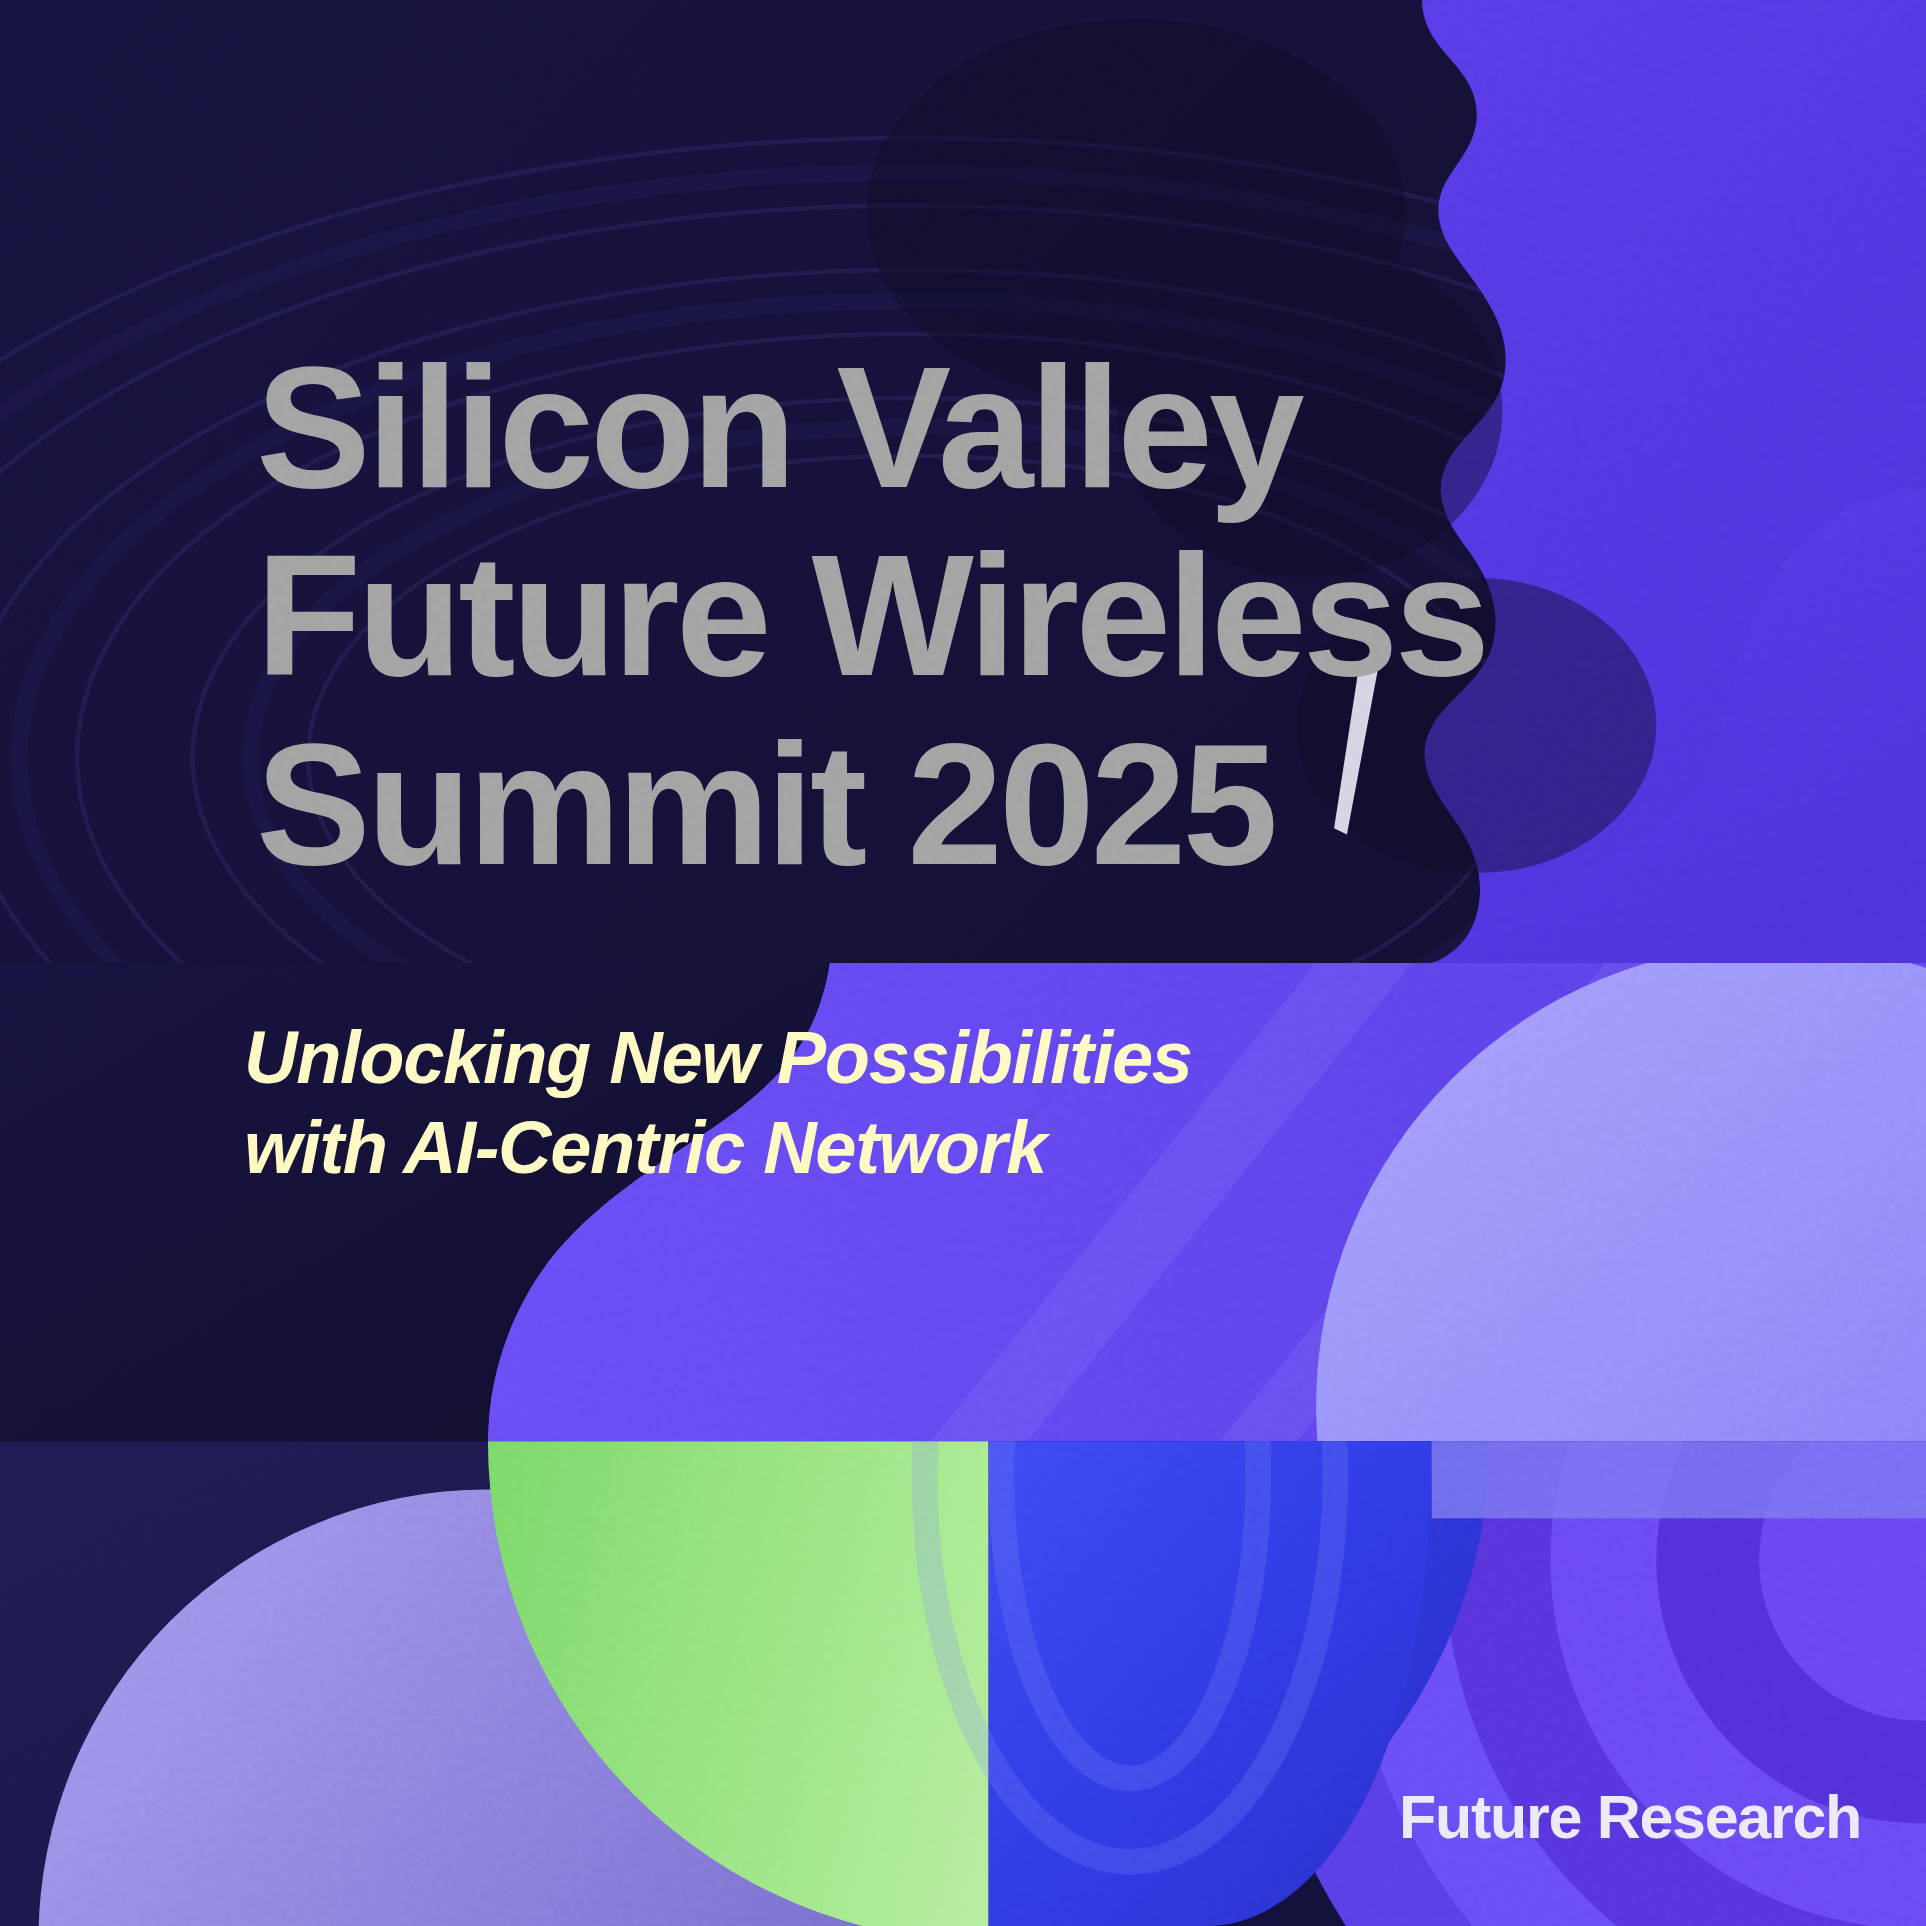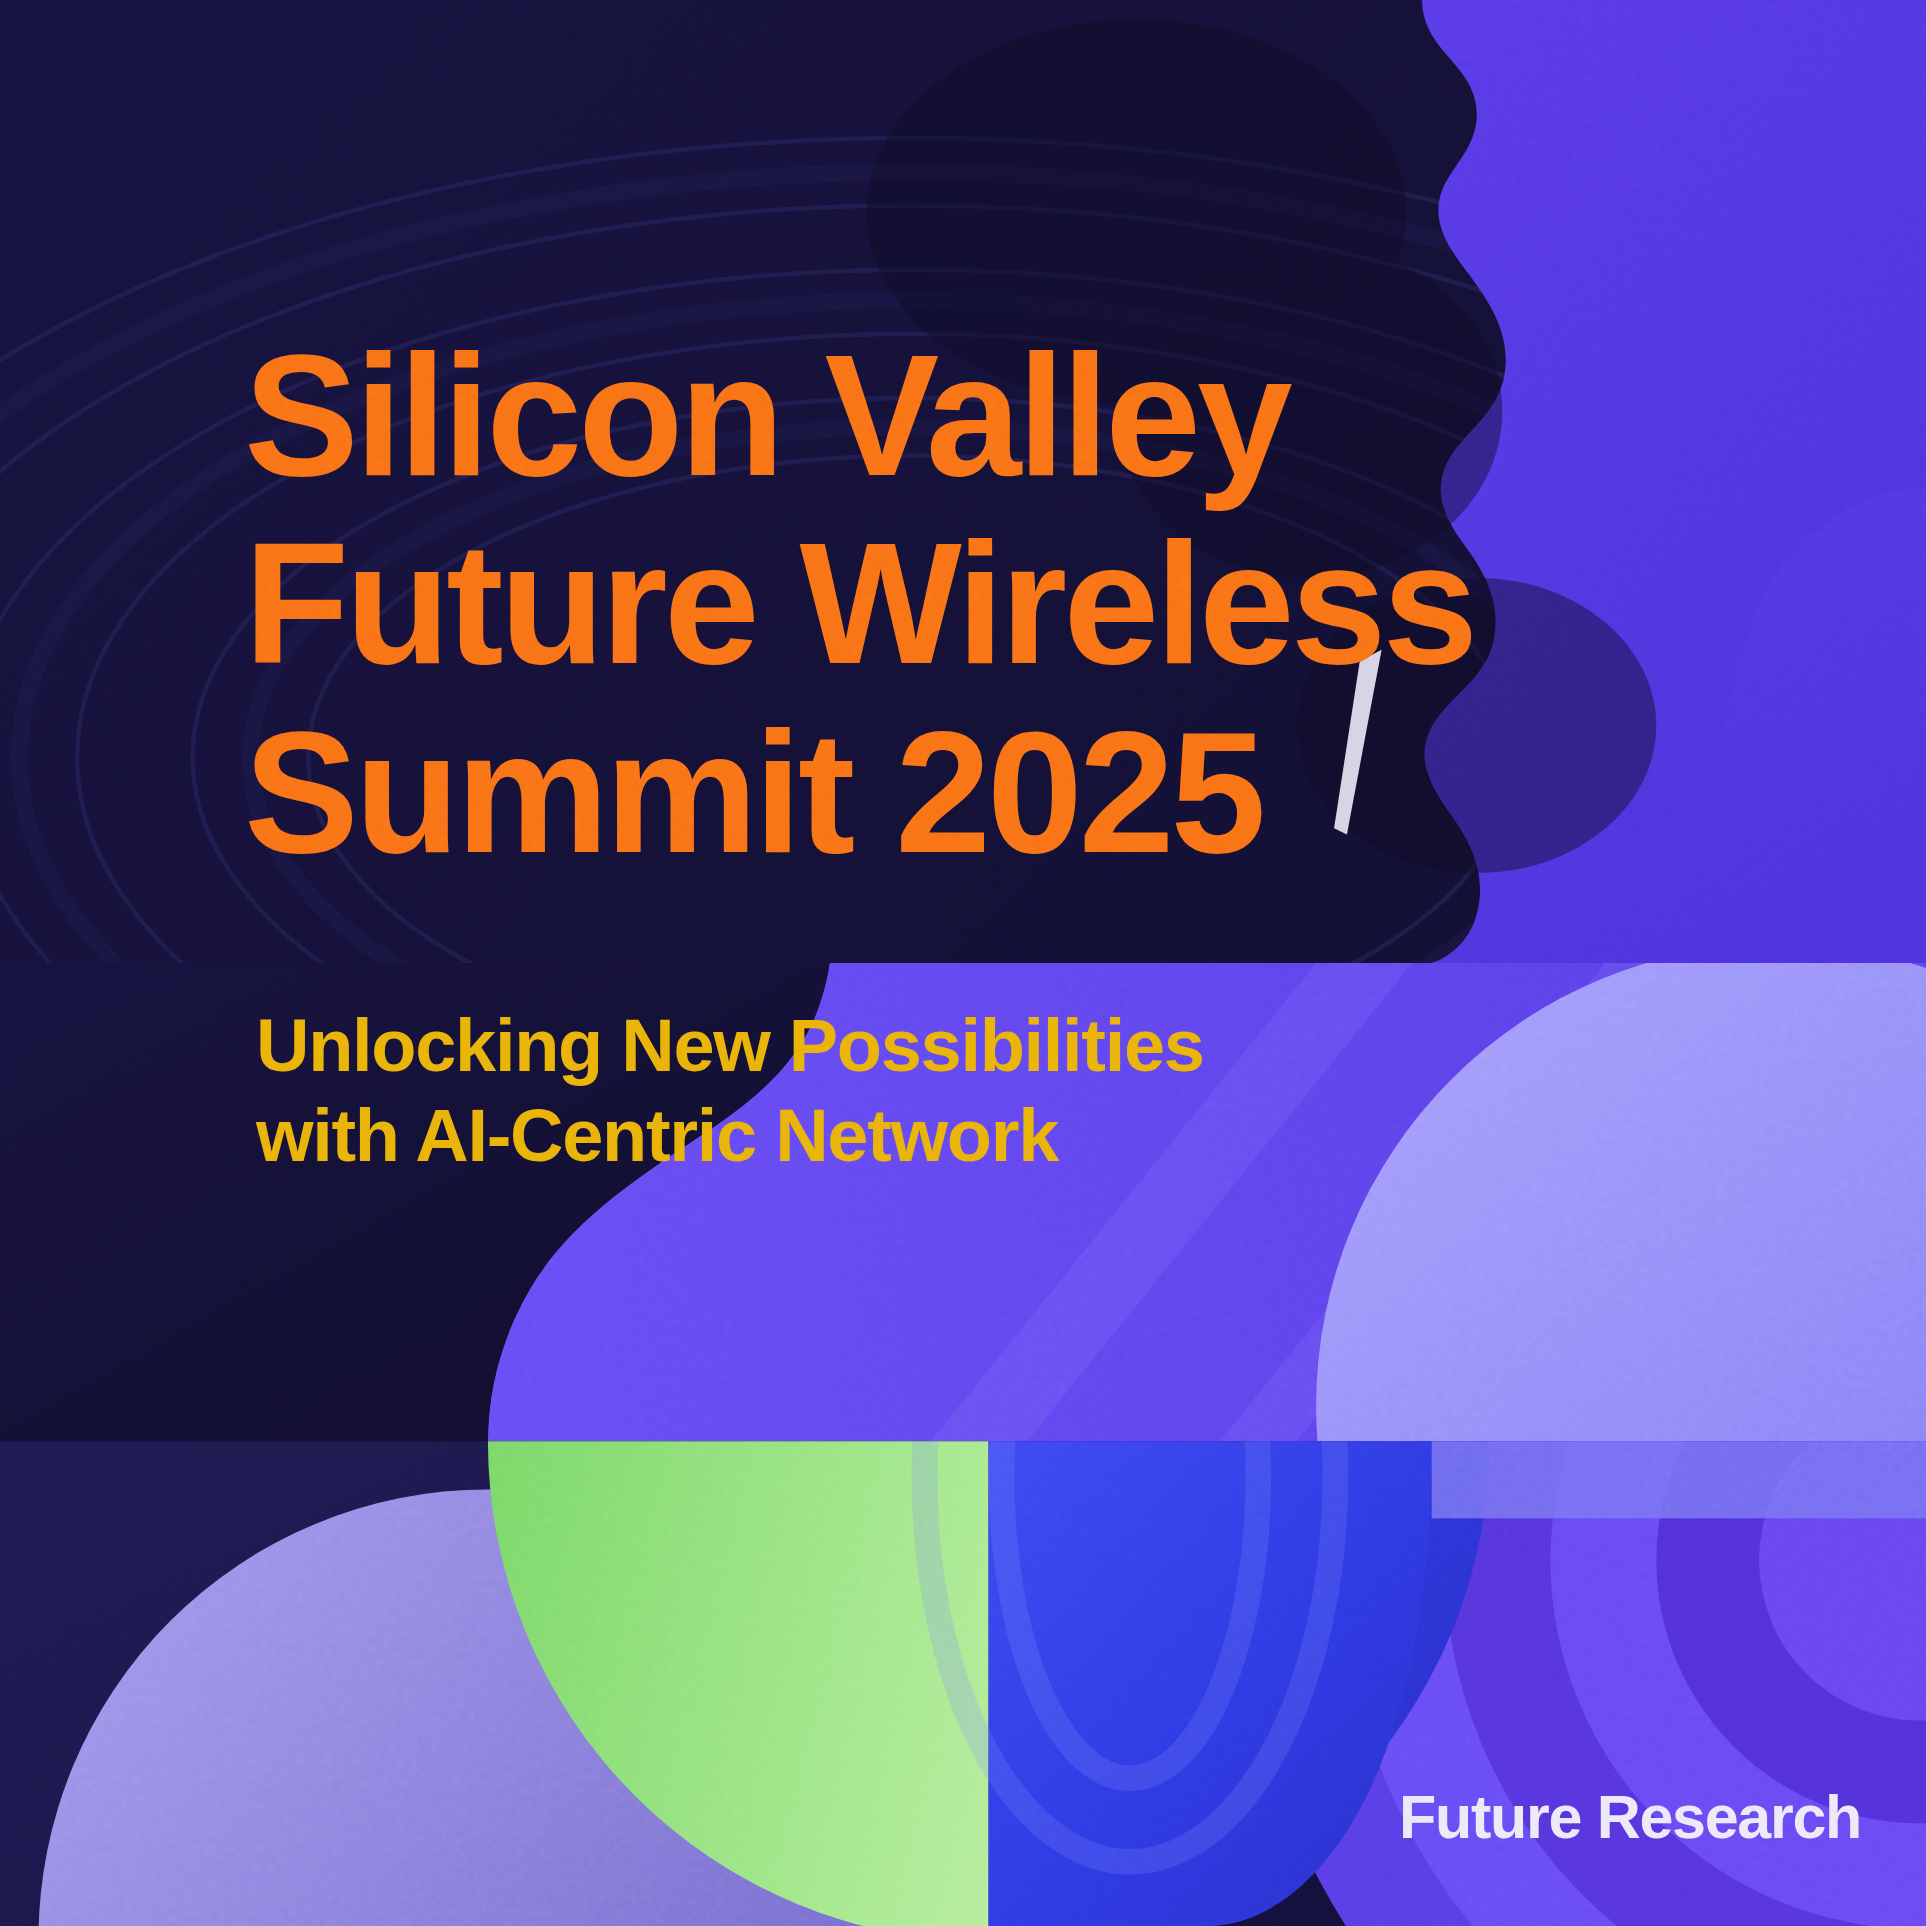--- a/index.html
+++ b/index.html
@@ -19,38 +19,39 @@
 
   
   #text-block {
     position: absolute;
     left: 244px;
     top: 321px;
     width: 1477px;
     z-index: 40;
   }
   #title {
-    color: #f97316;
+    color: #a3a3a3;
     font-size: 172px;
     line-height: 1.095;
     font-weight: 700;
     letter-spacing: -3.9px;
-    margin: 0;
+    margin: 12px;
     white-space: pre-line;
     font-stretch: condensed;
   }
   #subtitle {
-    color: #eab308;
+    color: #fef9c3;
     font-size: 74px;
     line-height: 1.22;
     font-weight: 700;
     letter-spacing: -1.3px;
-    margin: 12px;
+    margin: 0;
     padding-top: 103px;
     white-space: pre-line;
+    font-style: italic;
   }
   #brand {
     position: absolute;
     right: 65px;
     bottom: 78px;
     color: #eceaf8;
     font-size: 61px;
     font-weight: 700;
     letter-spacing: -1.3px;
     z-index: 50;

